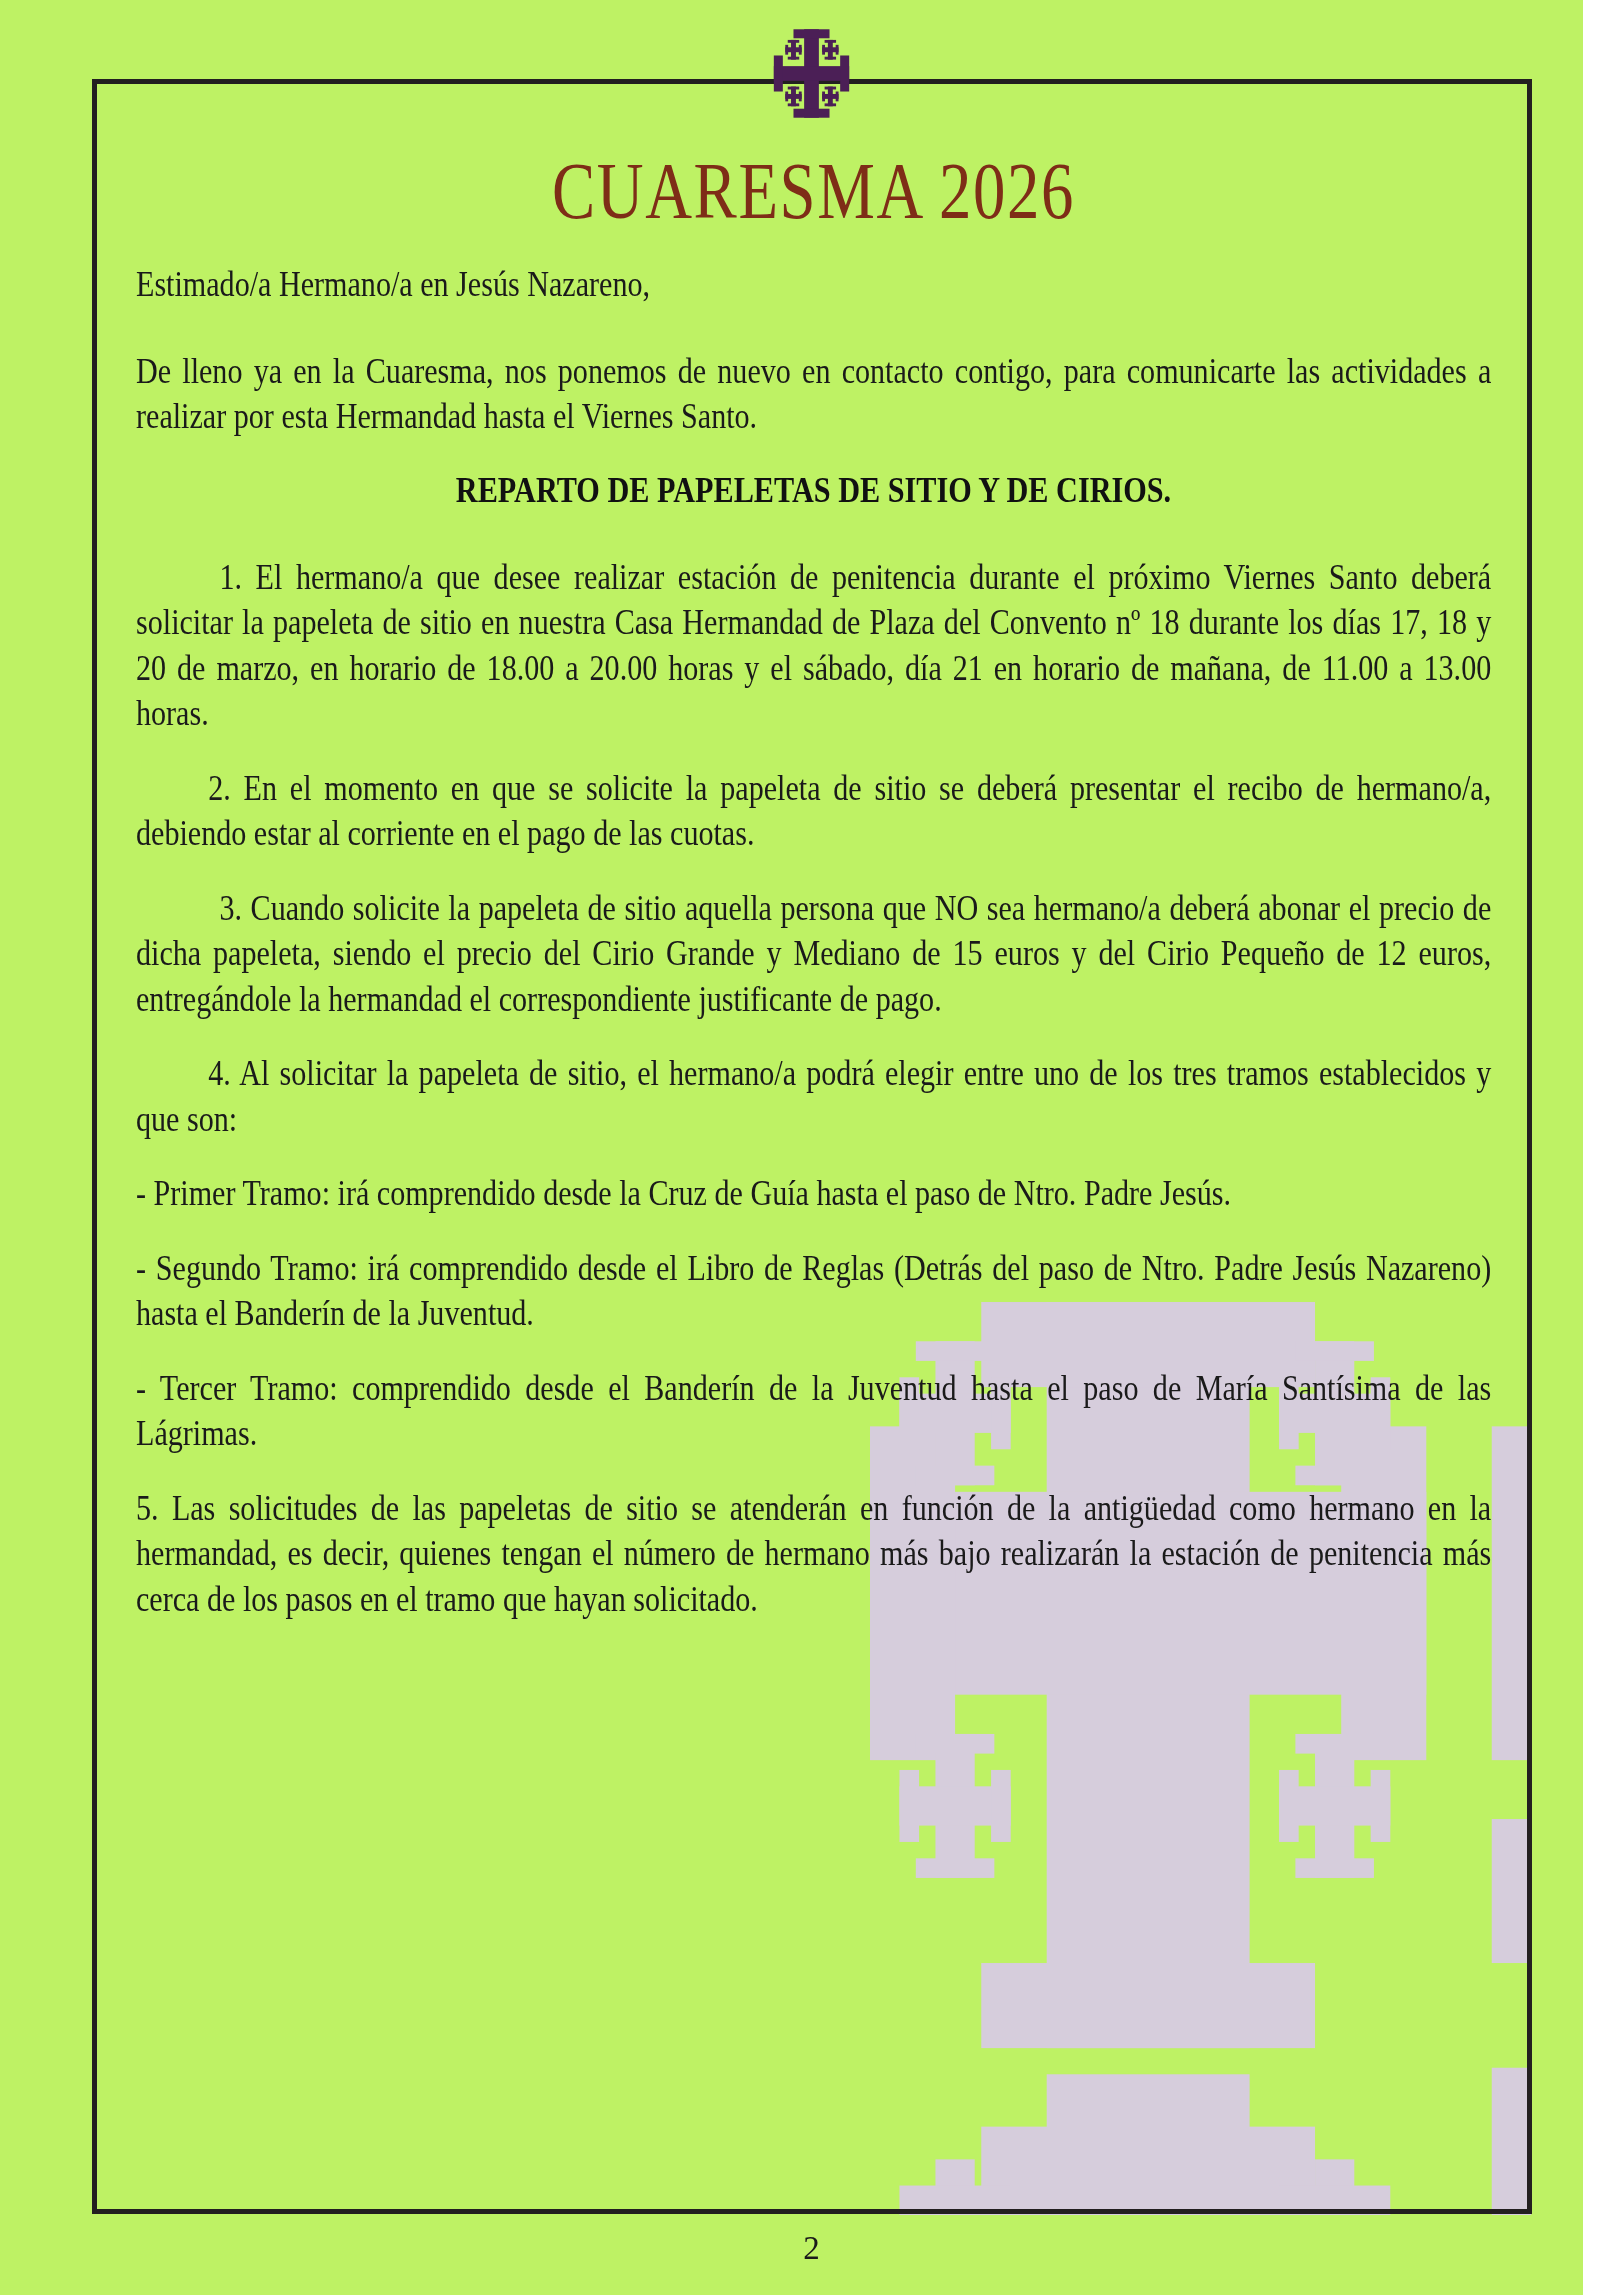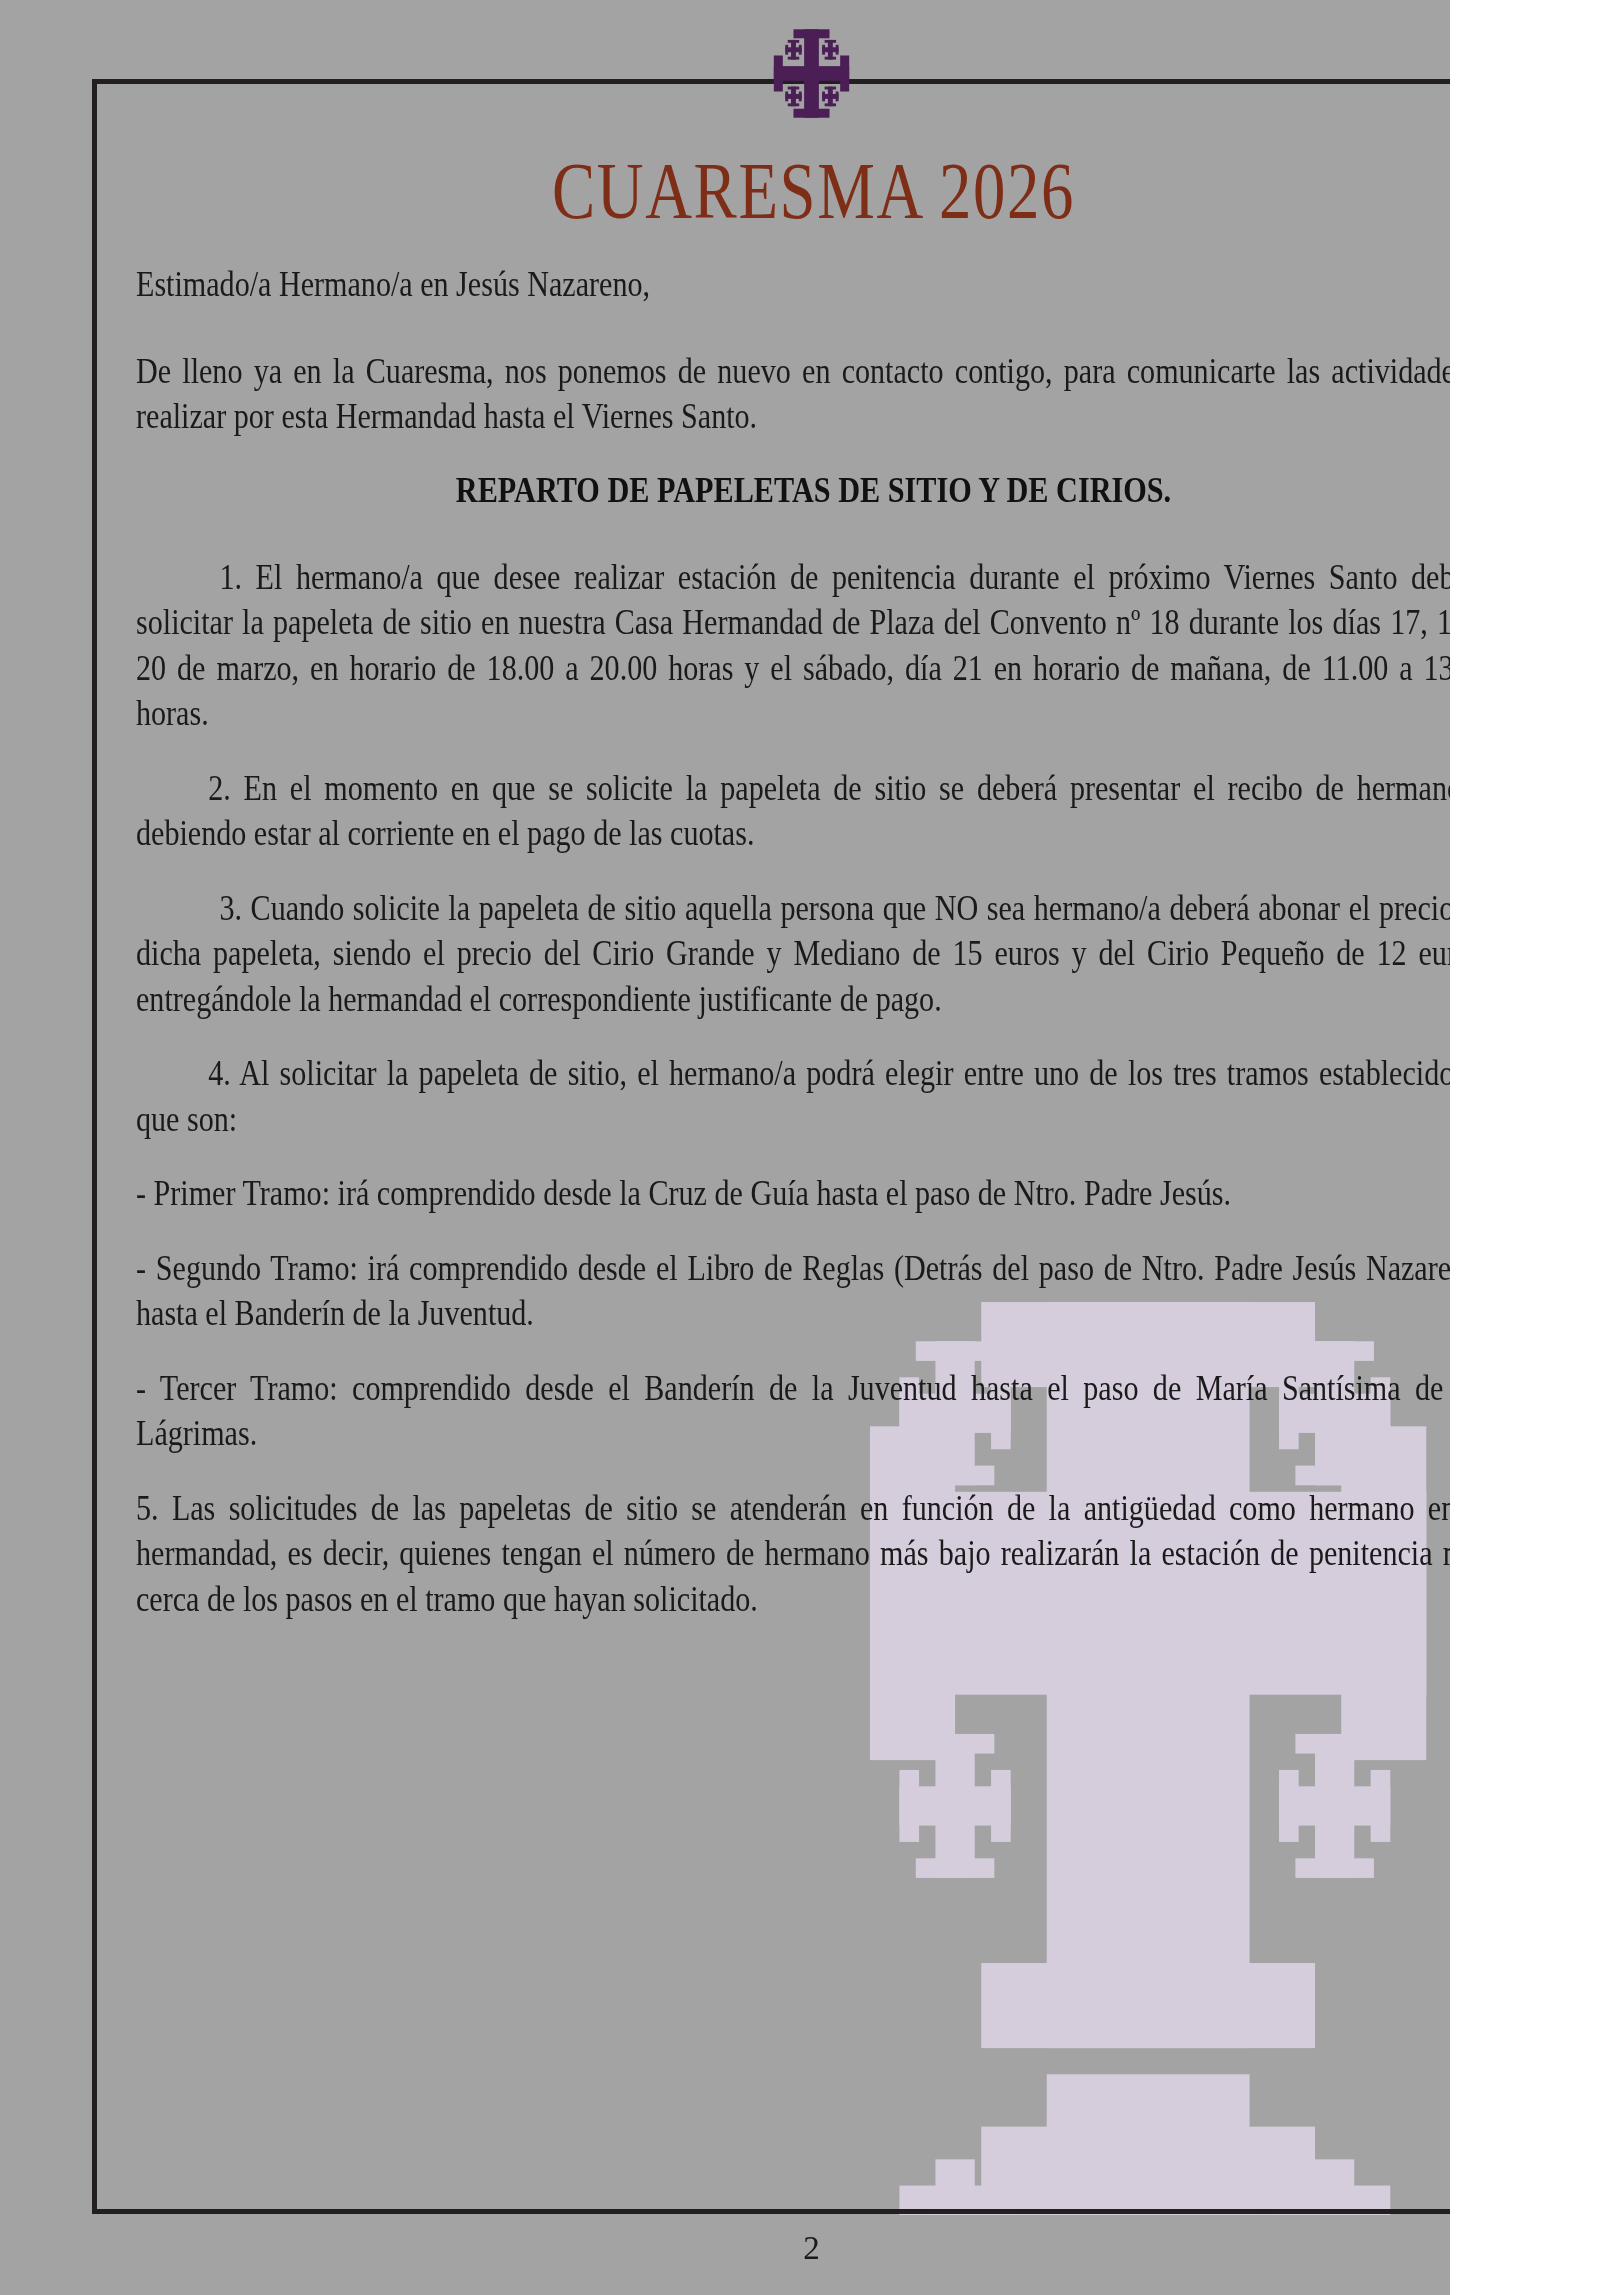--- a/index.html
+++ b/index.html
@@ -2,23 +2,23 @@
 <html style="font-size:10.5px"><head>
 <meta charset="utf-8">
 <style>
   html, body {
     margin: 0;
     padding: 0;
     background: #ffffff;
   }
   #page {
     position: relative;
-    width: 1450px;
+    width: 1583px;
     height: 2295px;
-    background: #a3a3a3;
+    background: #bef264;
     overflow: hidden;
     font-family: "Liberation Serif", "DejaVu Serif", serif;
   }
 
   
   #watermark {
     position: absolute;
     left: 870px;
     top: 1302px;
     width: 661px;

